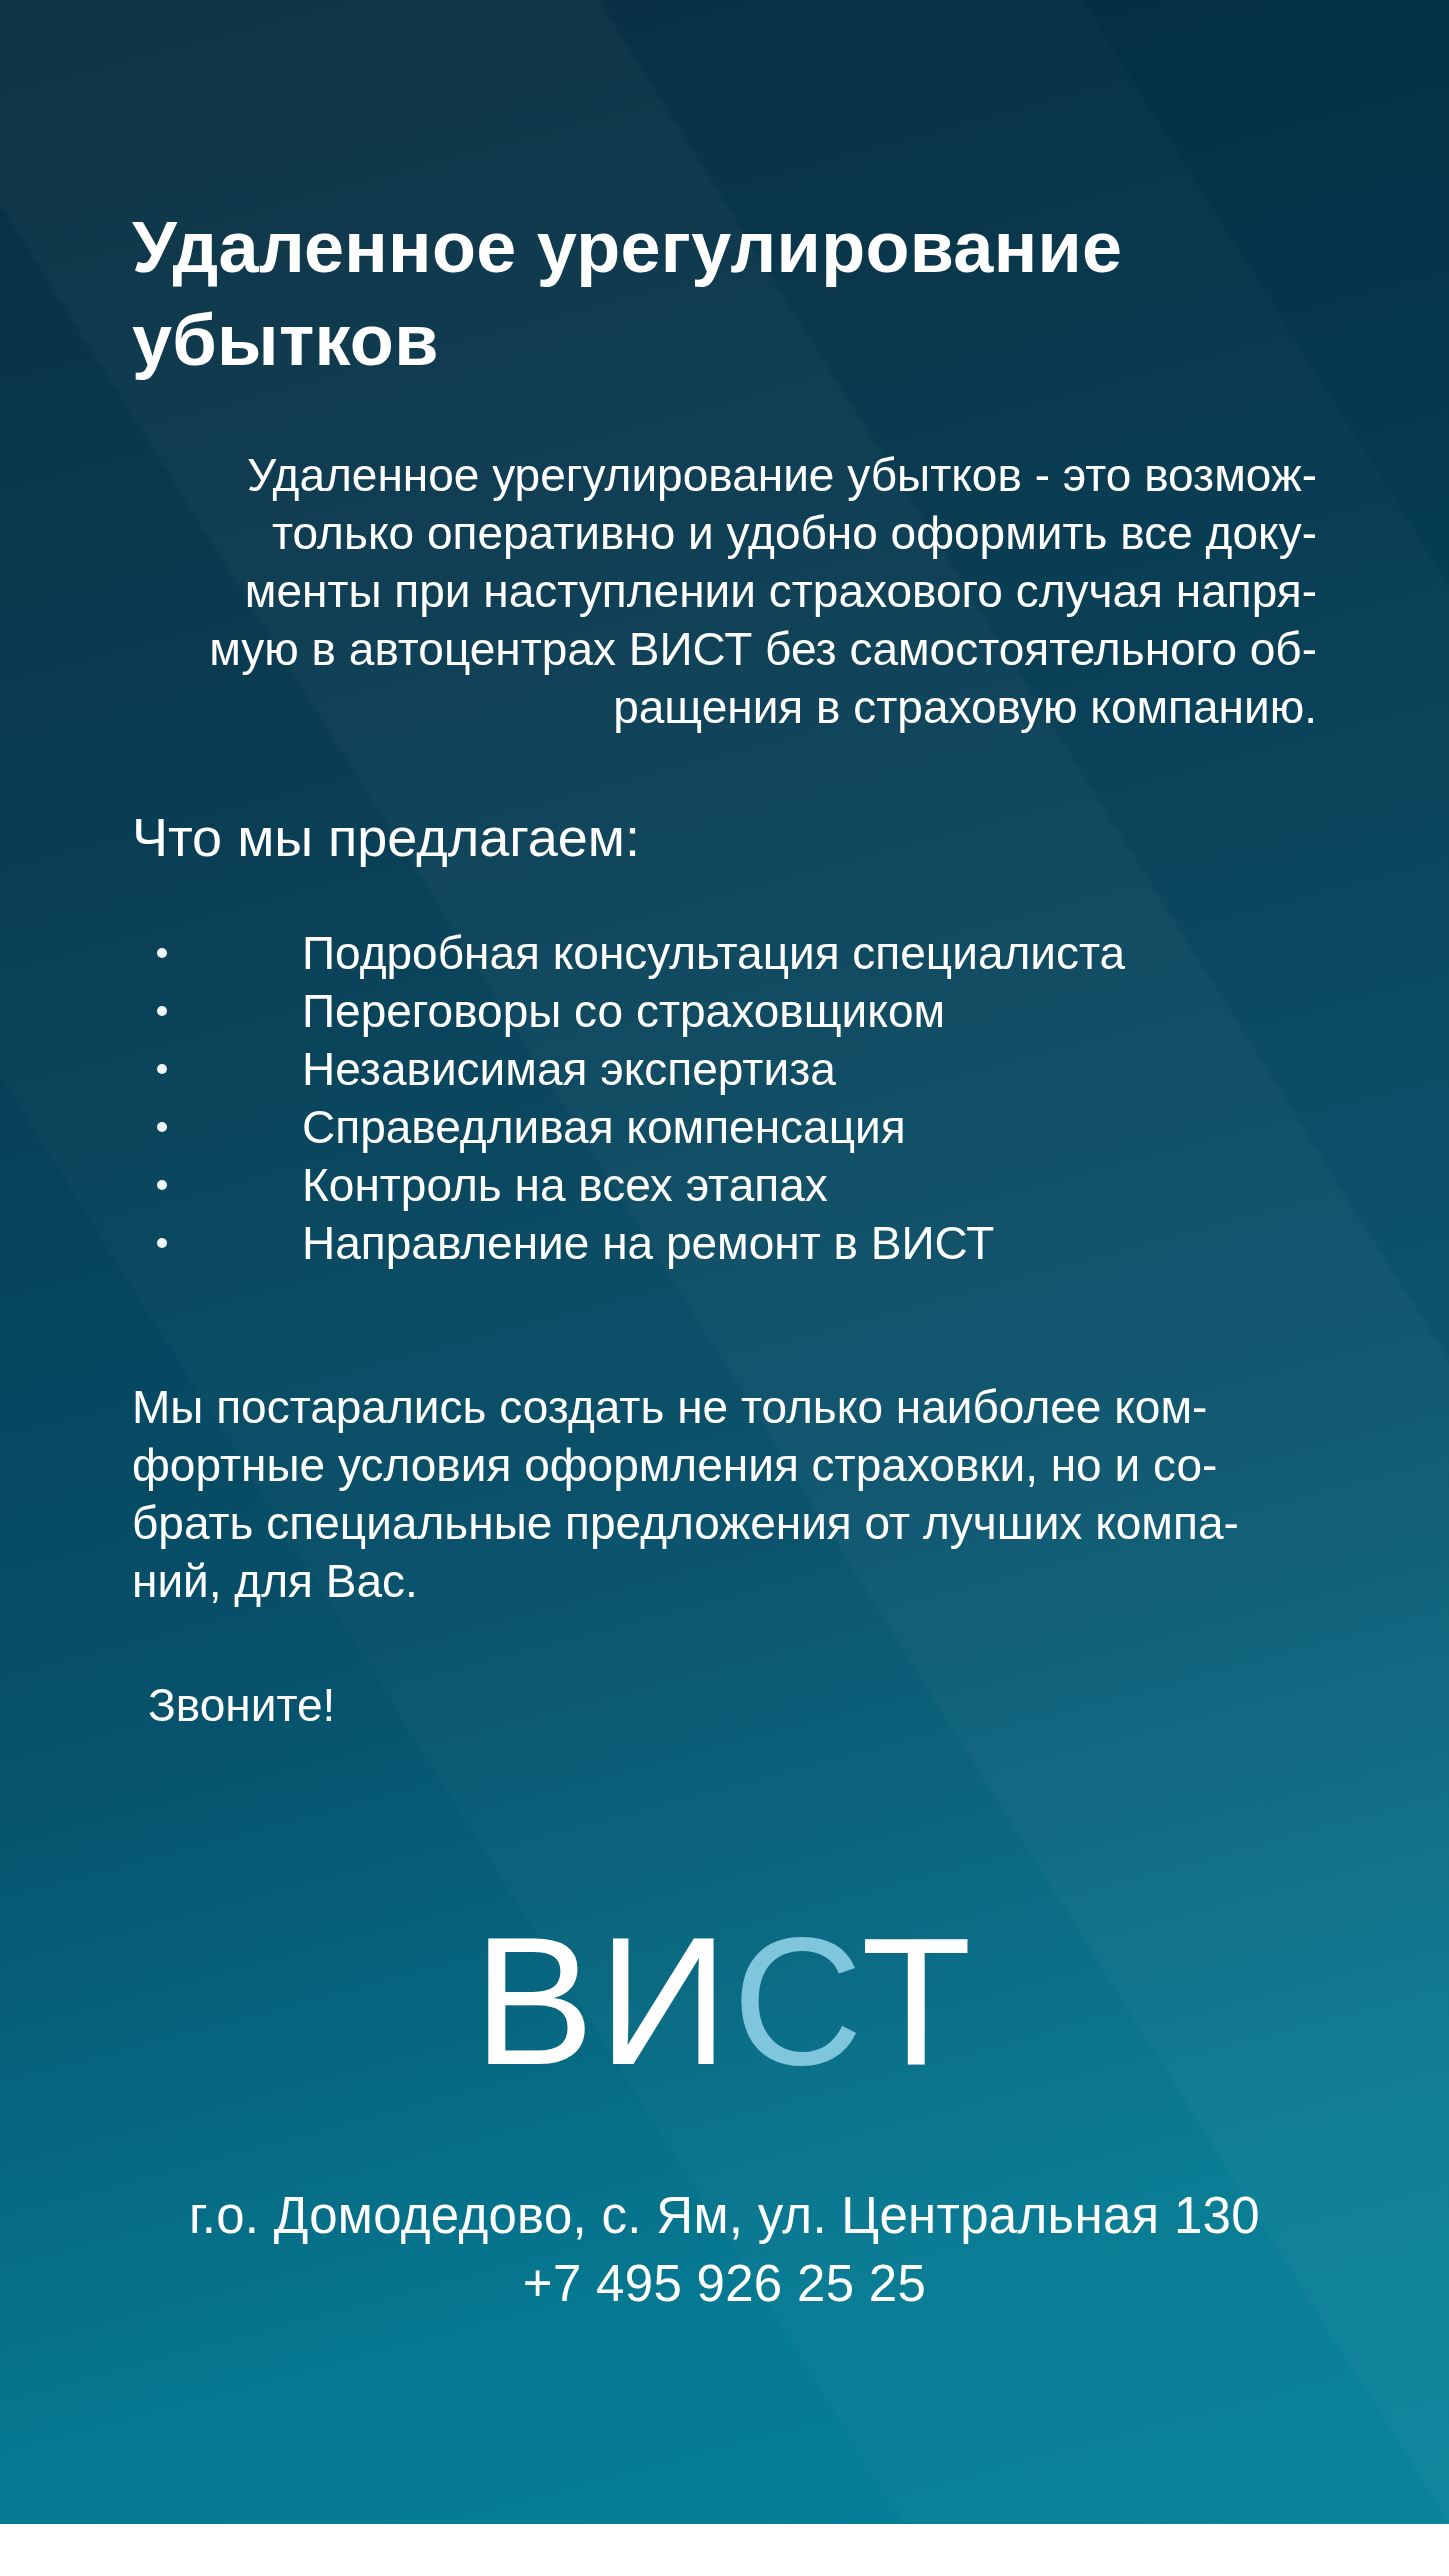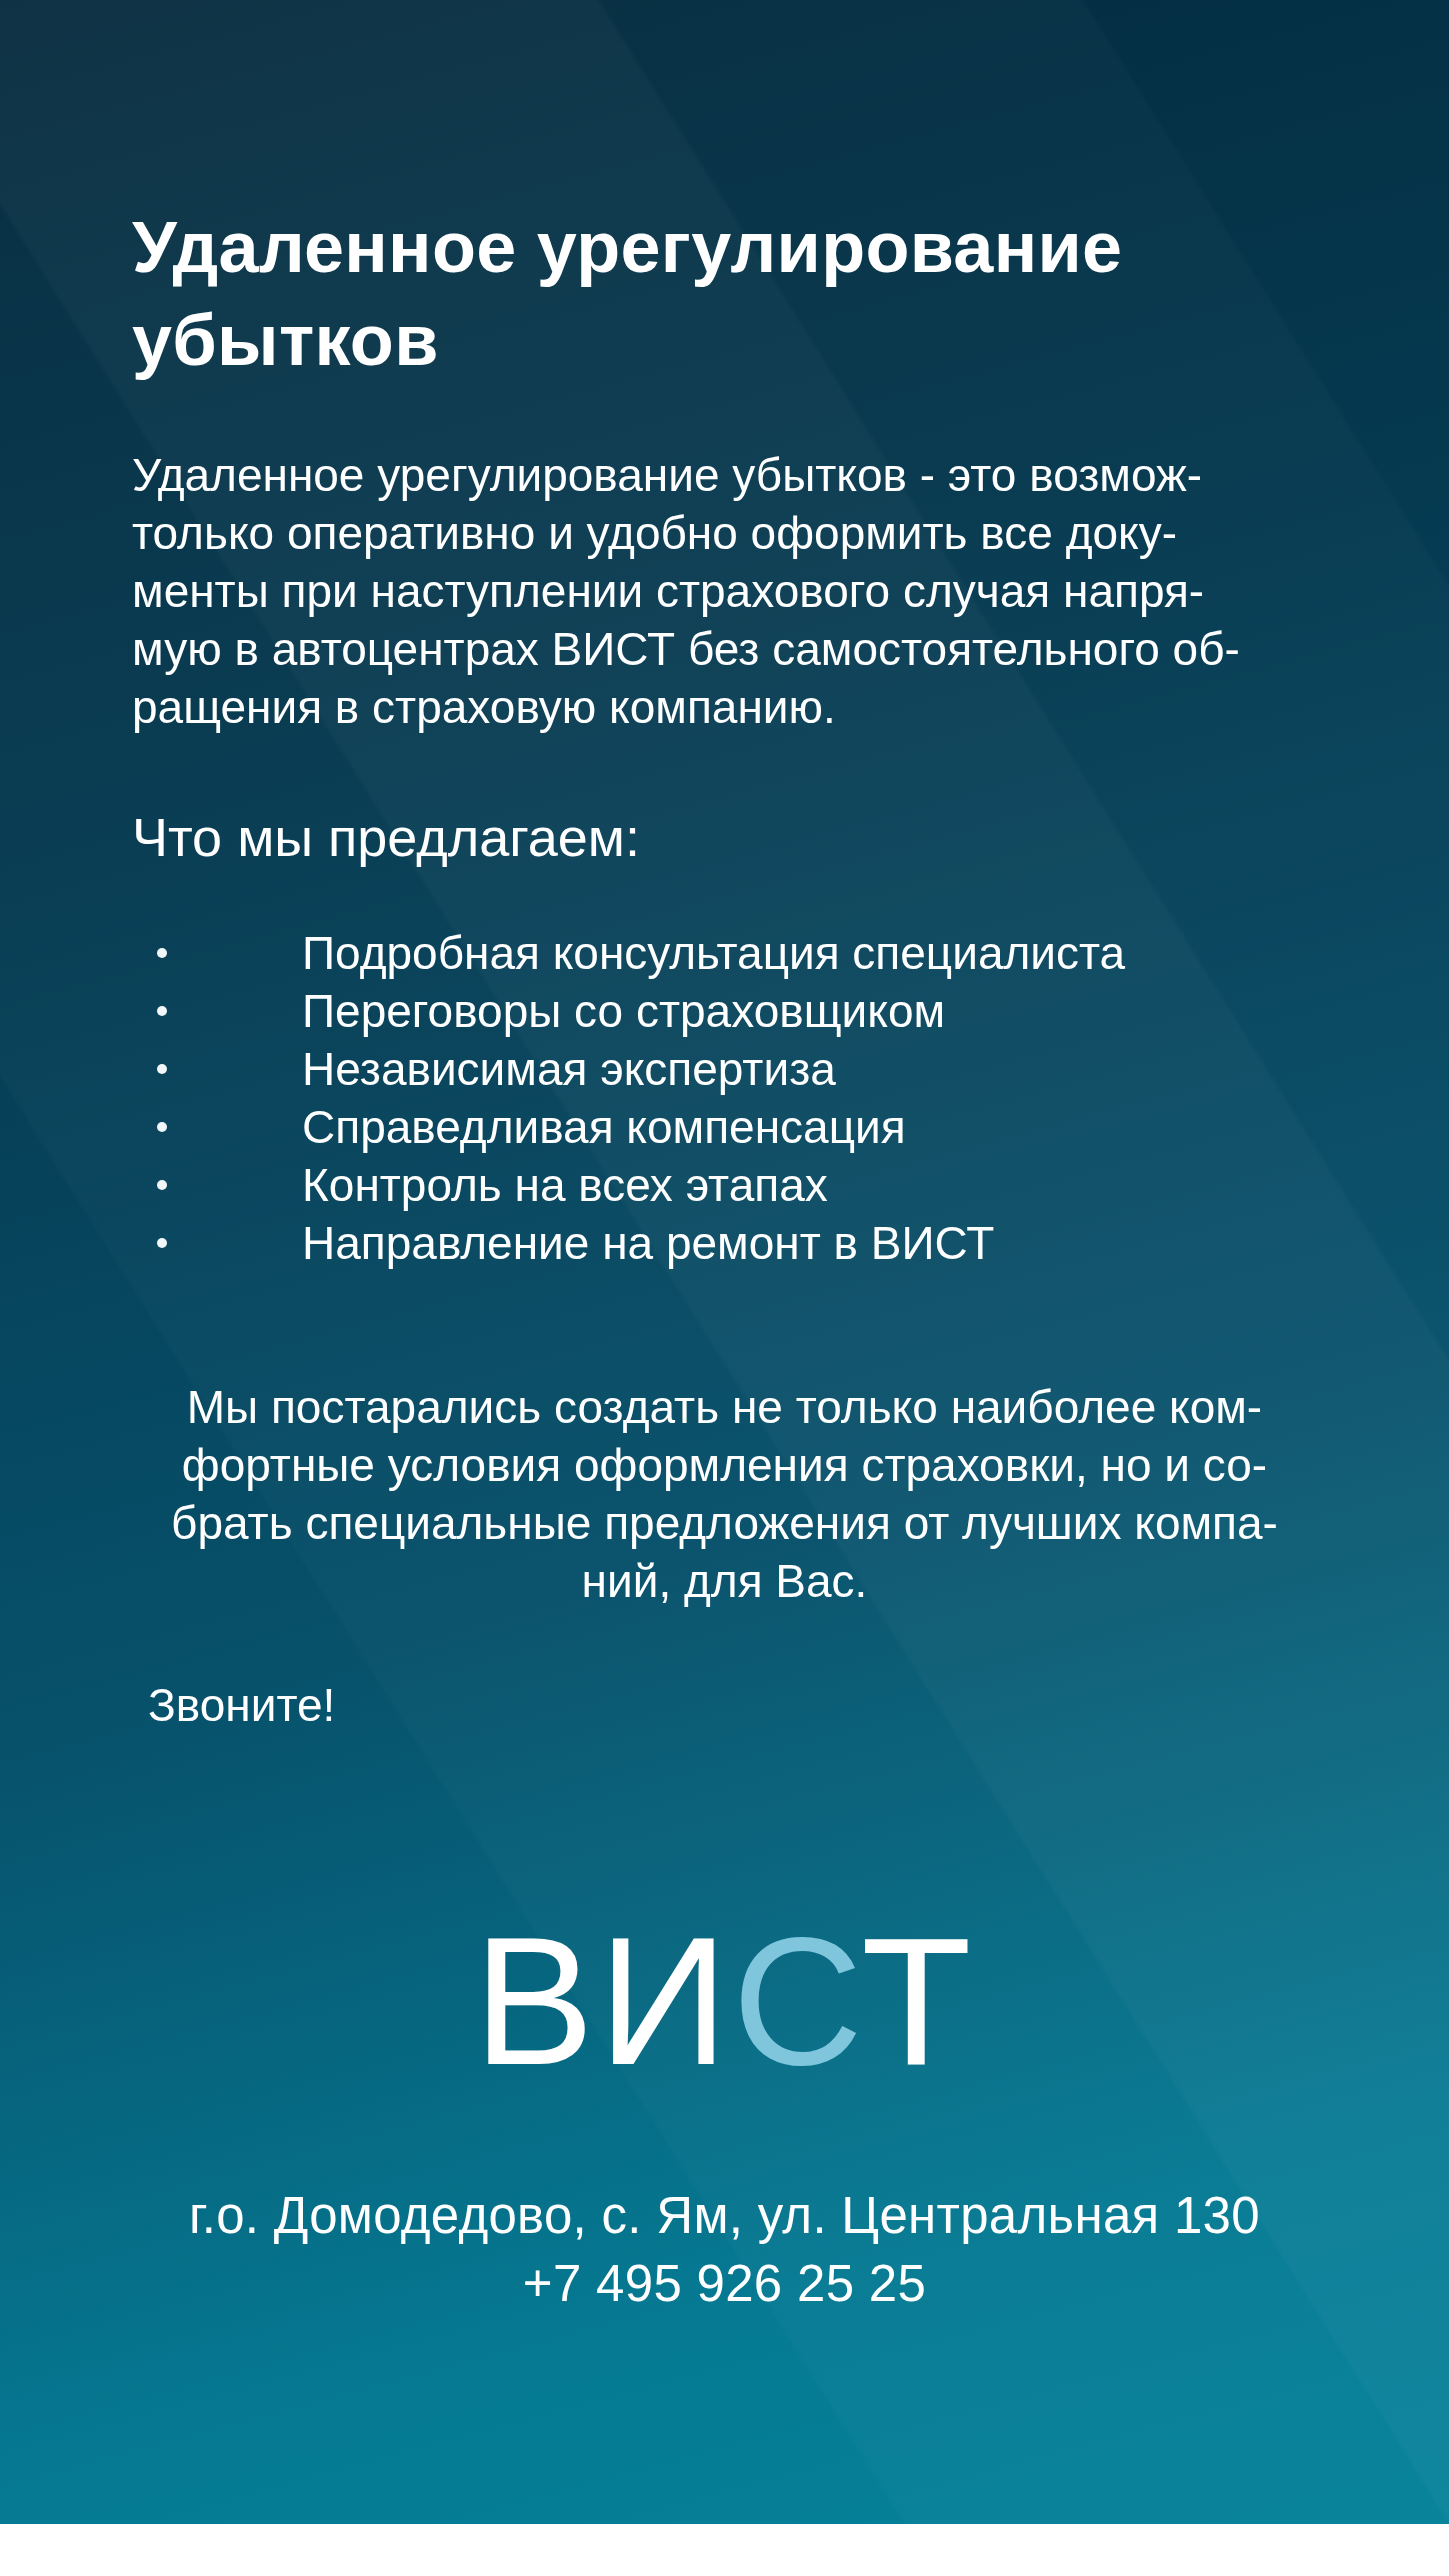--- a/index.html
+++ b/index.html
@@ -43,21 +43,21 @@
     position: relative;
     padding: 0 132px;
   }
   .title {
     margin-top: 201px;
     font-size: 72px;
     line-height: 93px;
     font-weight: 700;
     letter-spacing: 0.3px;
   }
-  .intro { margin-top: 59px; }
+  .intro { margin-top: 59px; text-align: right; }
   .body-line {
     font-size: 46px;
     line-height: 58px;
     font-weight: 400;
   }
   .offers-heading {
     margin-top: 72px;
     font-size: 54px;
     line-height: 58px;
   }
@@ -74,21 +74,21 @@
     width: 10px;
     height: 10px;
     border-radius: 50%;
     background: #f2f7f9;
   }
   .offer-text {
     margin-left: 87px;
     font-size: 46px;
     line-height: 58px;
   }
-  .outro { margin-top: 106px; text-align: center; }
+  .outro { margin-top: 106px; }
   .cta {
     margin-top: 66px;
     font-size: 46px;
     line-height: 58px;
     margin-left: 16px;
   }
   .logo {
     margin-top: 168px;
     text-align: center;
     font-size: 181px;

